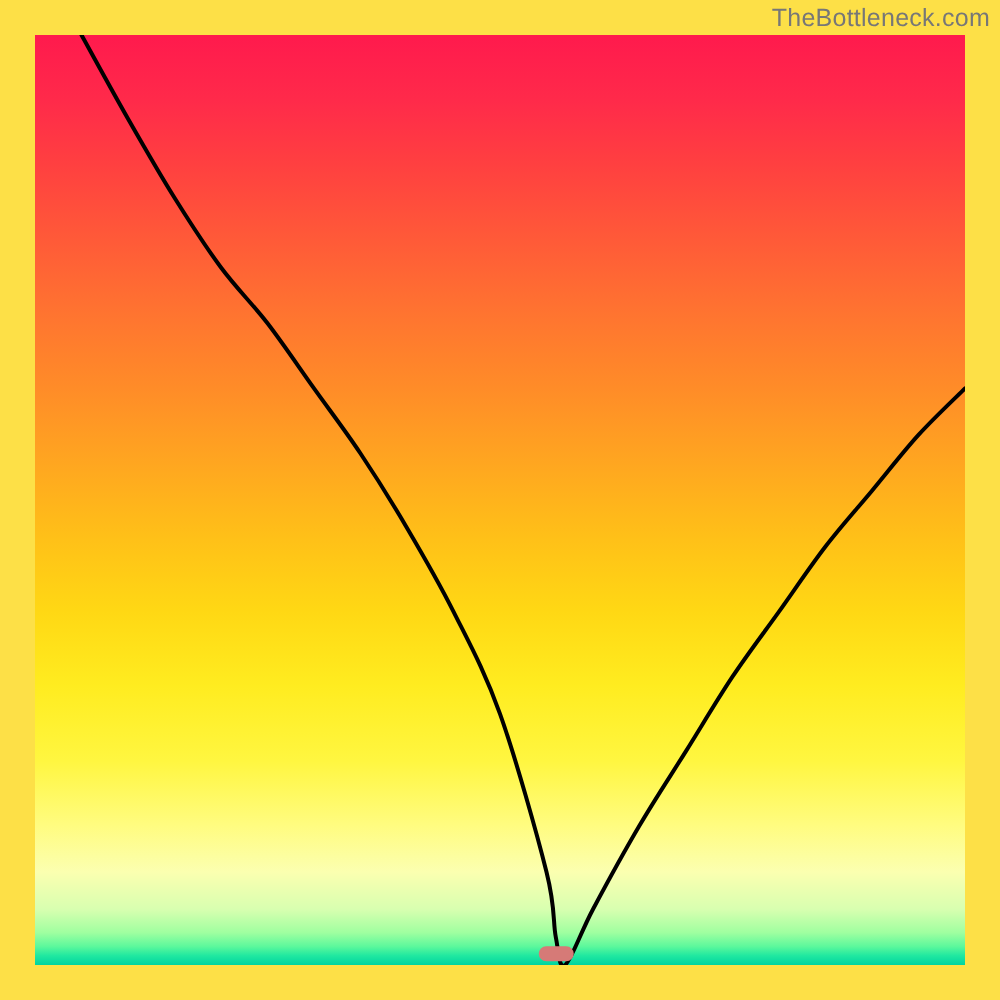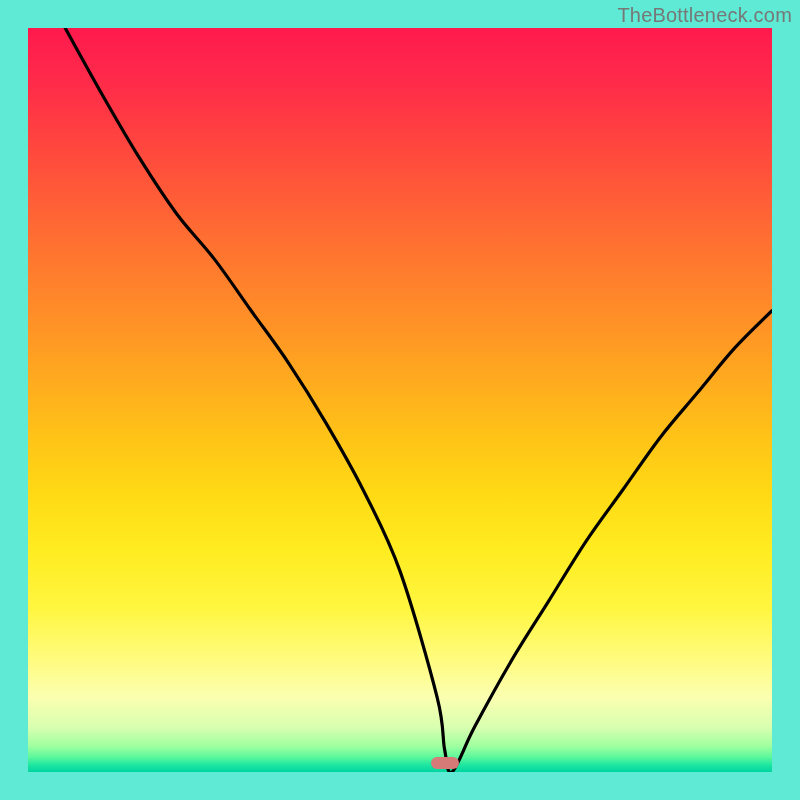--- a/index.html
+++ b/index.html
@@ -9,21 +9,21 @@
     height: 800px;
     background: #000;
     overflow: hidden;
     font-family: Arial, Helvetica, sans-serif;
   }
   .frame {
     position: absolute;
     top: 0; left: 0;
     width: 800px;
     height: 800px;
-    background: #5eead4;
+    background: #fde047;
   }
   .plot-area {
     position: absolute;
     top: 28px;
     left: 28px;
     width: 744px;
     height: 744px;
     overflow: hidden;
   }
   .gradient {

